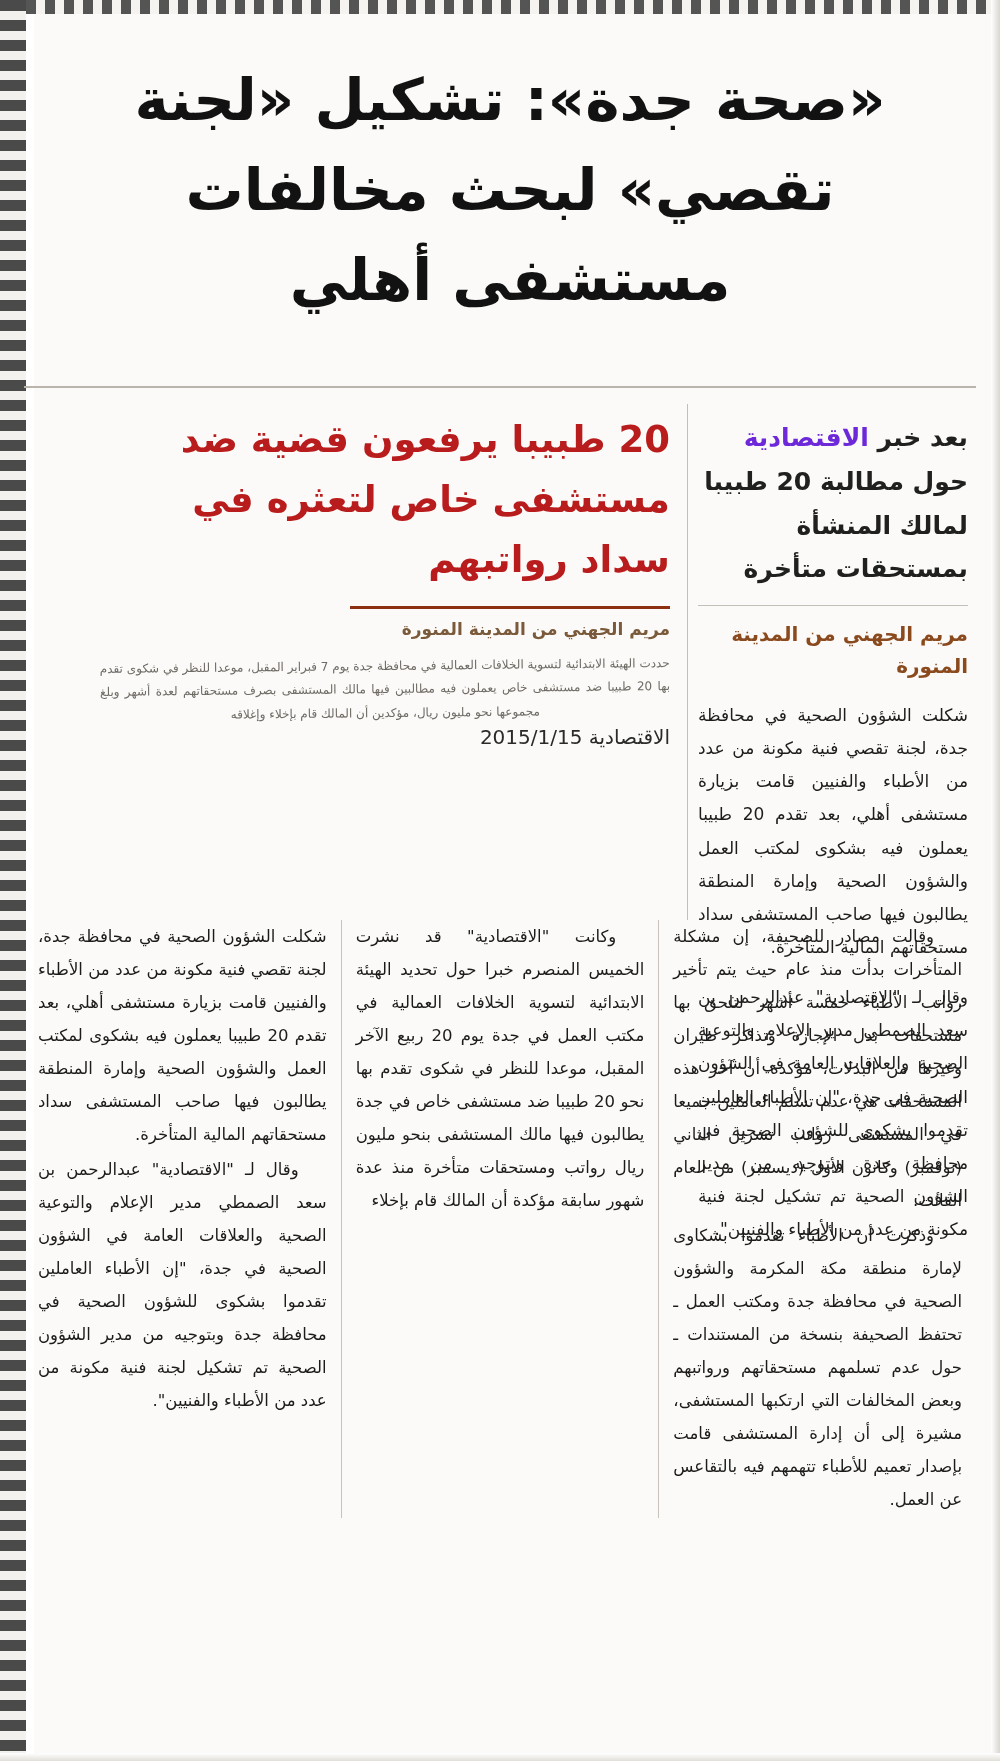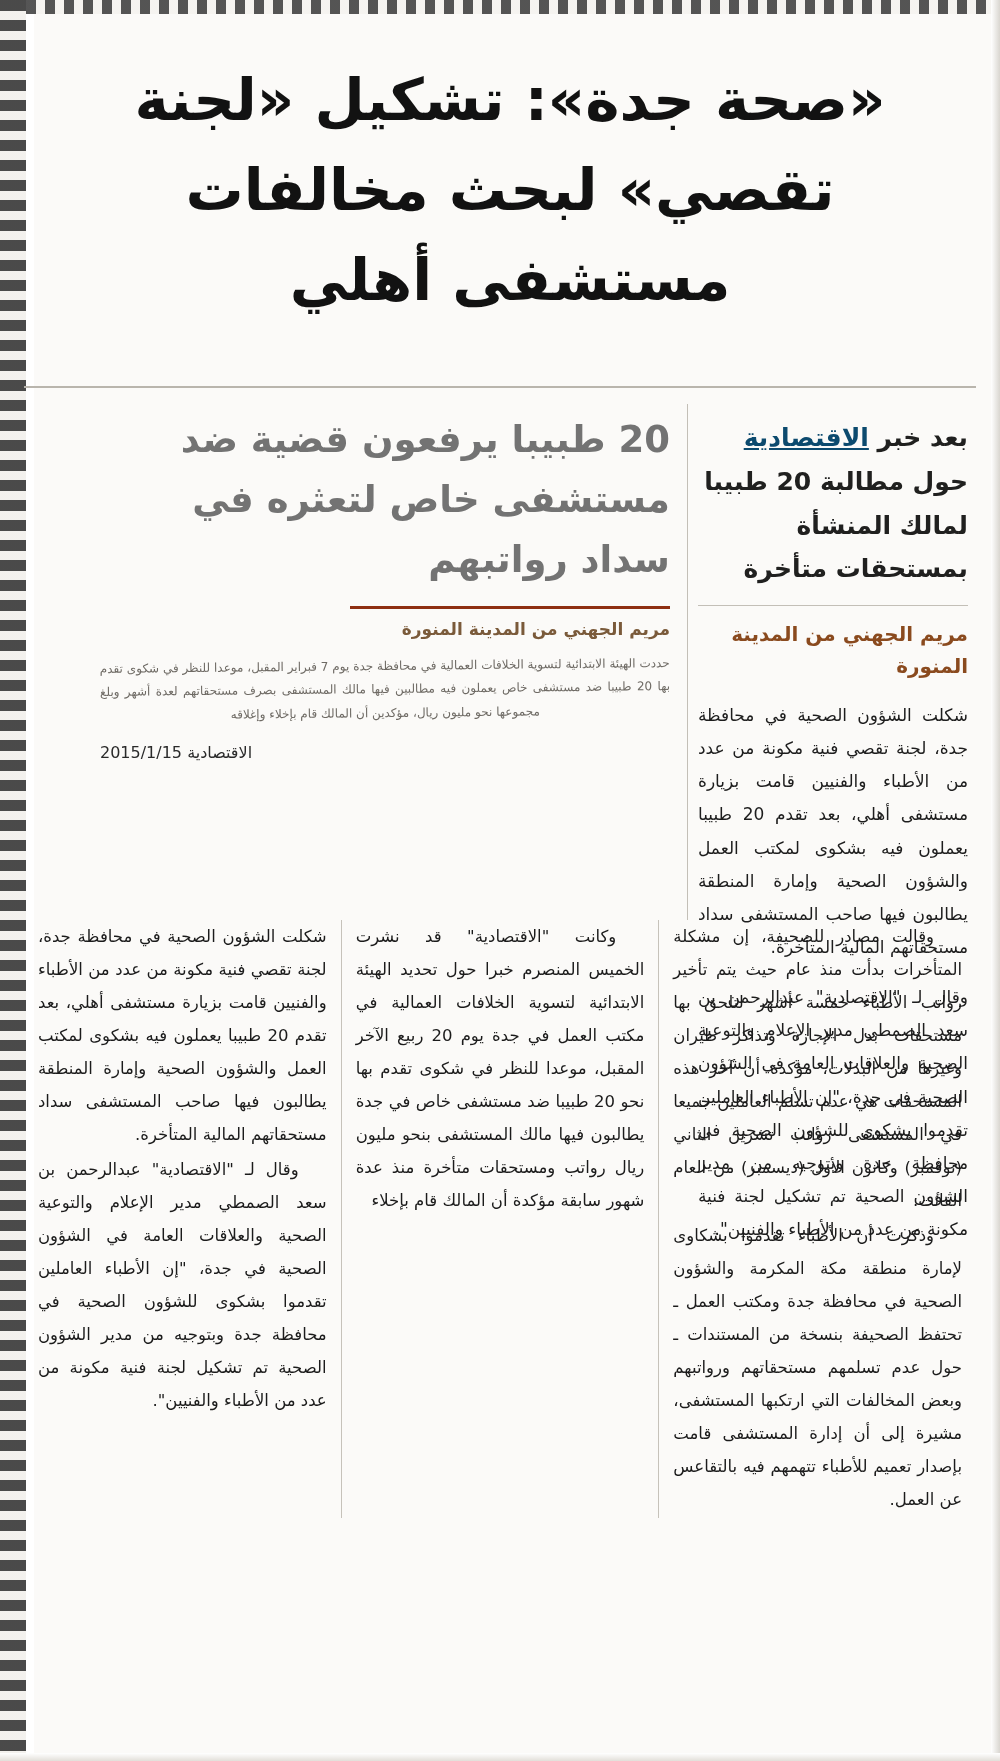--- a/index.html
+++ b/index.html
@@ -101,22 +101,21 @@
     direction: rtl;
   }
   .rail-kicker {
     font-family: "DejaVu Sans", sans-serif;
     font-size: 25px;
     line-height: 1.75;
     color: #20201f;
     font-weight: bold;
   }
   .rail-kicker .brand {
-    color: #0c4a6e;
-    text-decoration: underline;
+    color: #6d28d9;
   }
   .rail-rule {
     margin: 14px 0 12px 0;
     height: 1px;
     background: #c3bfb7;
   }
   .byline {
     font-family: "DejaVu Sans", sans-serif;
     font-size: 20px;
     font-weight: bold;
@@ -145,21 +144,21 @@
     font-size: 19px;
     color: #6f6a63;
     margin-bottom: 10px;
     letter-spacing: .5px;
   }
   .clip-head {
     font-family: "DejaVu Sans", sans-serif;
     font-weight: bold;
     font-size: 37px;
     line-height: 1.62;
-    color: #737373;
+    color: #b91c1c;
   }
   .clip-rule {
     margin: 16px 0 10px auto;
     width: 320px;
     height: 3px;
     background: #8e2f12;
   }
   .clip-byline {
     font-family: "DejaVu Sans", sans-serif;
     font-size: 17px;
@@ -170,24 +169,23 @@
     margin-top: 16px;
     font-family: "DejaVu Sans", sans-serif;
     font-size: 12px;
     line-height: 1.95;
     color: #6e6a64;
     text-align: justify;
     text-align-last: center;
     transform: rotate(-0.6deg);
   }
   .clip-date {
-    margin-top: 18px;
-    text-align: left;
-    font-family: "DejaVu Sans", sans-serif;
-    font-size: 16px;
+    text-align: right;
+    font-family: "DejaVu Sans", sans-serif;
+    font-size: 20px;
     color: #2a2a2a;
     letter-spacing: .5px;
   }
 
   
   .colwrap {
     position: absolute;
     top: 920px; right: 24px;
     width: 952px;
     display: flex;

